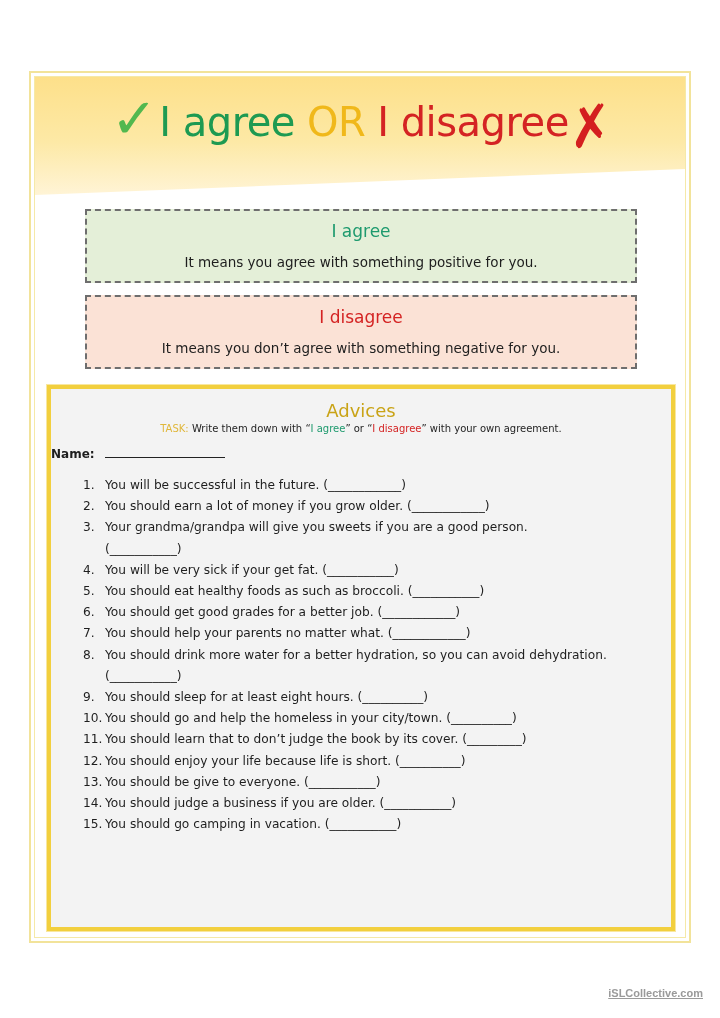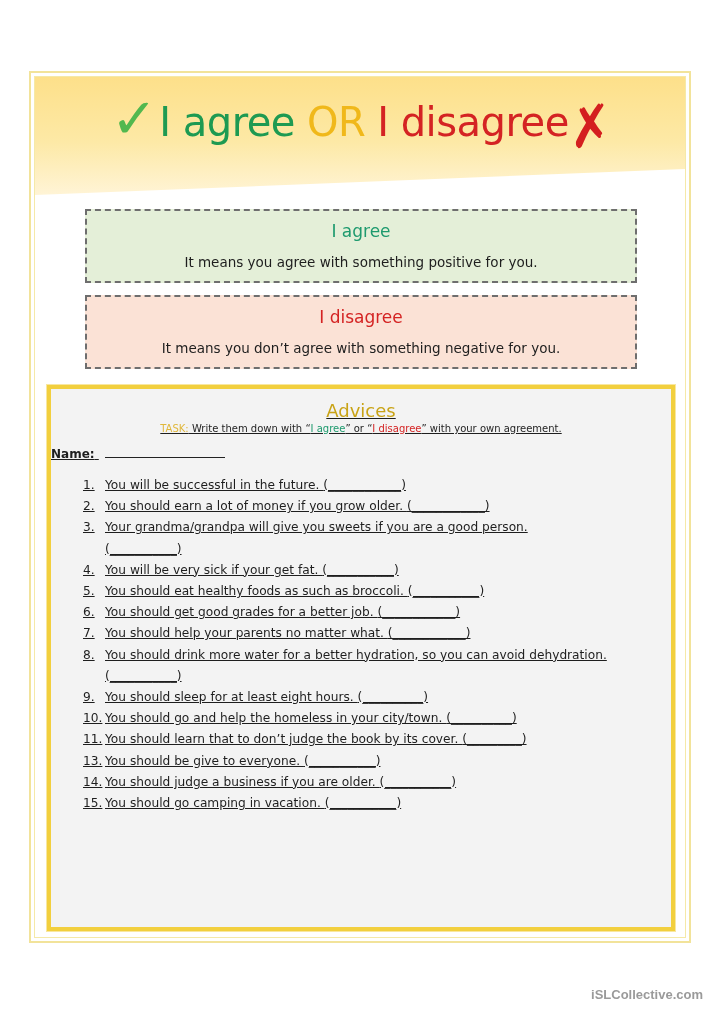--- a/index.html
+++ b/index.html
@@ -38,40 +38,39 @@
   .def-disagree { top: 222px; height: 74px; background: #fbe2d6; }
   .def-title { font-size: 17px; margin-top: 8px; height: 24px; line-height: 24px; }
   .def-agree .def-title { color: #1e9a6e; }
   .def-disagree .def-title { color: #d42323; }
   .def-text { font-size: 13.5px; margin-top: 11px; color: #1e1e1e; }
 
   .advice-panel {
     position: absolute; left: 16px; top: 312px; width: 628px; height: 546px;
     border: 4px solid #f2cf3e; background: #f3f3f3;
     box-shadow: 0 0 0 1px #f8e7a0;
-    text-decoration: underline;
   }
   .advice-title { text-align: center; color: #c9a316; font-size: 18px; margin-top: 10px; height: 24px; line-height: 24px; }
   .task-line { text-align: center; font-size: 10px; }
   .task-line .task-label { color: #e0b73a; }
   .task-line .q-agree { color: #1e9a6e; }
   .task-line .q-disagree { color: #d42323; }
   .name-line { text-align: left; font-size: 12px; margin-top: 12px; font-weight: bold; }
   .name-line .blank {
     display: inline-block; width: 120px; border-bottom: 1px solid #222; margin-left: 6px; height: 12px; vertical-align: baseline;
   }
 
   .items { list-style: none; margin-top: 14px; padding-left: 32px; padding-right: 20px; }
   .item { display: flex; font-size: 12.2px; line-height: 21.2px; }
   .item .num { width: 22px; flex-shrink: 0; }
   .item .txt { flex: 1; }
   .item .blank-wrap { white-space: nowrap; }
 
   .watermark {
-    position: absolute; right: 17px; top: 987px; font-size: 13px; color: #9a9a9a; font-family: "Liberation Sans", sans-serif; font-weight: bold;
+    position: absolute; right: 17px; top: 987px; font-size: 11px; color: #9a9a9a; font-family: "Liberation Sans", sans-serif; font-weight: bold; text-decoration: underline;
   }
 </style>
 </head>
 <body>
 
 <div class="sheet">
   <div class="sheet-inner"></div>
   <div class="banner"></div>
 
   <div class="title">
@@ -141,20 +140,24 @@
         </li>
       <li class="item">
           <span class="num">10.</span>
           <span class="txt"><span>You should go and help the homeless in your city/town. </span><span class="blank-wrap">(__________)</span></span>
         </li>
       <li class="item">
           <span class="num">11.</span>
           <span class="txt"><span>You should learn that to don’t judge the book by its cover. </span><span class="blank-wrap">(_________)</span></span>
         </li>
       <li class="item">
+          <span class="num">12.</span>
+          <span class="txt"><span>You should enjoy your life because life is short. </span><span class="blank-wrap">(__________)</span></span>
+        </li>
+      <li class="item">
           <span class="num">13.</span>
           <span class="txt"><span>You should be give to everyone. </span><span class="blank-wrap">(___________)</span></span>
         </li>
       <li class="item">
           <span class="num">14.</span>
           <span class="txt"><span>You should judge a business if you are older. </span><span class="blank-wrap">(___________)</span></span>
         </li>
       <li class="item">
           <span class="num">15.</span>
           <span class="txt"><span>You should go camping in vacation. </span><span class="blank-wrap">(___________)</span></span>

